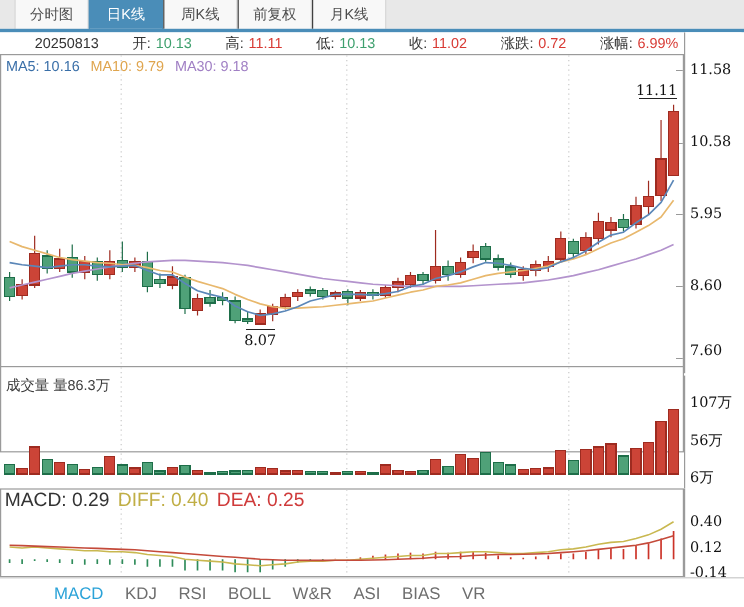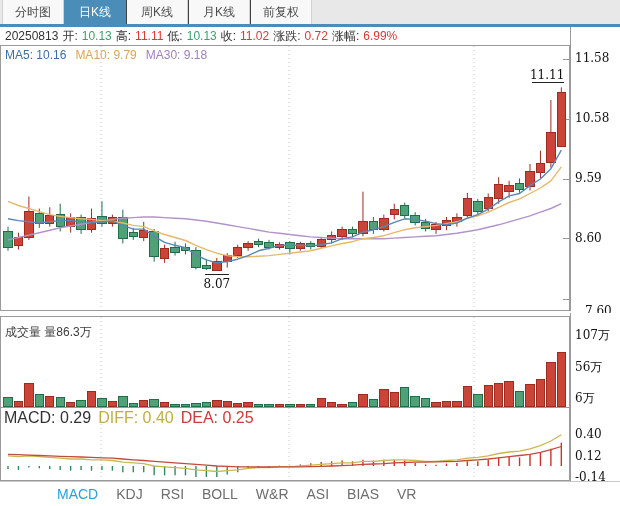--- a/index.html
+++ b/index.html
@@ -14,38 +14,38 @@
     background:#e8e8e8;display:flex;align-items:stretch;
   }
   .tabbar .underline{
     position:absolute;top:24px;left:0;width:620px;height:3px;background:#4a8db8;
   }
   .tab{
     width:62px;line-height:24px;text-align:center;font-size:12px;color:#4c4c4c;
     background:#f8f8f8;border-right:1px solid #d2d2d2;border-left:1px solid #404040;
     box-sizing:border-box;cursor:default;
   }
-  .tab:first-child{margin-left:2px;border-left:1px solid #d2d2d2;}
+  .tab:first-child{margin-left:12px;border-left:1px solid #d2d2d2;}
   .tab.active{background:#4a8db8;color:#ffffff;border-color:#4a8db8;}
   
   .infobar{
     position:absolute;top:27px;left:0;width:620px;height:18px;
     display:flex;gap:4px;align-items:center;padding-left:5px;box-sizing:border-box;
     font-size:12px;line-height:18px;white-space:nowrap;background:#fff;color:#333;
   }
-  .infobar .lbl{color:#333;}
+  .infobar .lbl{color:#333;margin-left:24px;}
   .v-red{color:#d83a34;}
   .v-green{color:#3fa06e;}
   
   .panel{
     position:absolute;left:0;width:570px;border:1px solid #9a9a9a;
     box-sizing:border-box;background:#fff;
   }
   #panel-main{top:45px;height:266px;}
-  #panel-vol{top:316px;height:94px;}
+  #panel-vol{top:305px;height:72px;}
   #panel-macd{top:407px;height:74px;}
   .panel svg{position:absolute;top:0;left:0;display:block;}
   .ma-row{
     position:absolute;top:2px;left:4px;display:flex;gap:9px;
     font-size:12px;z-index:2;
   }
   .ma5-lbl{color:#3a6fa8;}
   .ma10-lbl{color:#dfa54e;}
   .ma30-lbl{color:#a07fc4;}
   .vol-label{
@@ -67,36 +67,36 @@
   #axis-vol{top:313px;height:94px;}
   #axis-macd{top:407px;height:75px;}
   .ytick{
     position:absolute;left:4px;font-size:12px;line-height:14px;
     font-family:"DejaVu Serif",serif;color:#111;
   }
   
   .bottombar{
     position:absolute;top:481px;left:0;width:620px;height:25px;
     border-top:1px solid #c9c9c9;background:#fff;display:flex;align-items:center;
-    gap:18px;padding-left:57px;box-sizing:border-box;font-size:14px;color:#6e6e6e;
+    gap:18px;padding-left:45px;box-sizing:border-box;font-size:14px;color:#6e6e6e;
   }
   .btab{cursor:default;}
   .btab.active{color:#2aa2d8;}
   
   .ann{font-family:"DejaVu Serif",serif;font-size:12px;fill:#111;}
 </style>
 </head>
 <body>
 
 <div class="tabbar">
   <div class="tab">分时图</div>
   <div class="tab active">日K线</div>
   <div class="tab">周K线</div>
+  <div class="tab">前复权</div>
   <div class="tab">月K线</div>
-  <div class="tab">前复权</div>
   <div class="underline"></div>
 </div>
 
 <div class="infobar">
   <span class="lbl">20250813</span>
   <span class="lbl">开:</span>
   <span class="v-green">10.13</span>
   <span class="lbl">高:</span>
   <span class="v-red">11.11</span>
   <span class="lbl">低:</span>
@@ -371,23 +371,23 @@
     <span class="macd-v">MACD: 0.29</span>
     <span class="diff-v">DIFF: 0.40</span>
     <span class="dea-v">DEA: 0.25</span>
   </div>
 </div>
 
 <div class="axis" id="axis-info"></div>
 <div class="axis" id="axis-main">
     <div class="ytick" style="top: 6px;">11.58</div>
     <div class="ytick" style="top: 66.3015px;">10.58</div>
-    <div class="ytick" style="top: 126px;">9.59</div>
+    <div class="ytick" style="top: 126px;">5.95</div>
     <div class="ytick" style="top: 185.698px;">8.60</div>
-    <div class="ytick" style="top: 259px; margin-left: 10px;">7.60</div>
+    <div class="ytick" style="top: 240px;">7.60</div>
   </div>
 <div class="axis" id="axis-vol">
     <div class="ytick" style="top: 15.339px;">107万</div>
     <div class="ytick" style="top: 47.112px;">56万</div>
     <div class="ytick" style="top: 78.262px;">6万</div>
   </div>
 <div class="axis" id="axis-macd">
     <div class="ytick" style="top: 19.8px;">0.40</div>
     <div class="ytick" style="top: 41.64px;">0.12</div>
     <div class="ytick" style="top: 63.48px;">-0.14</div>

